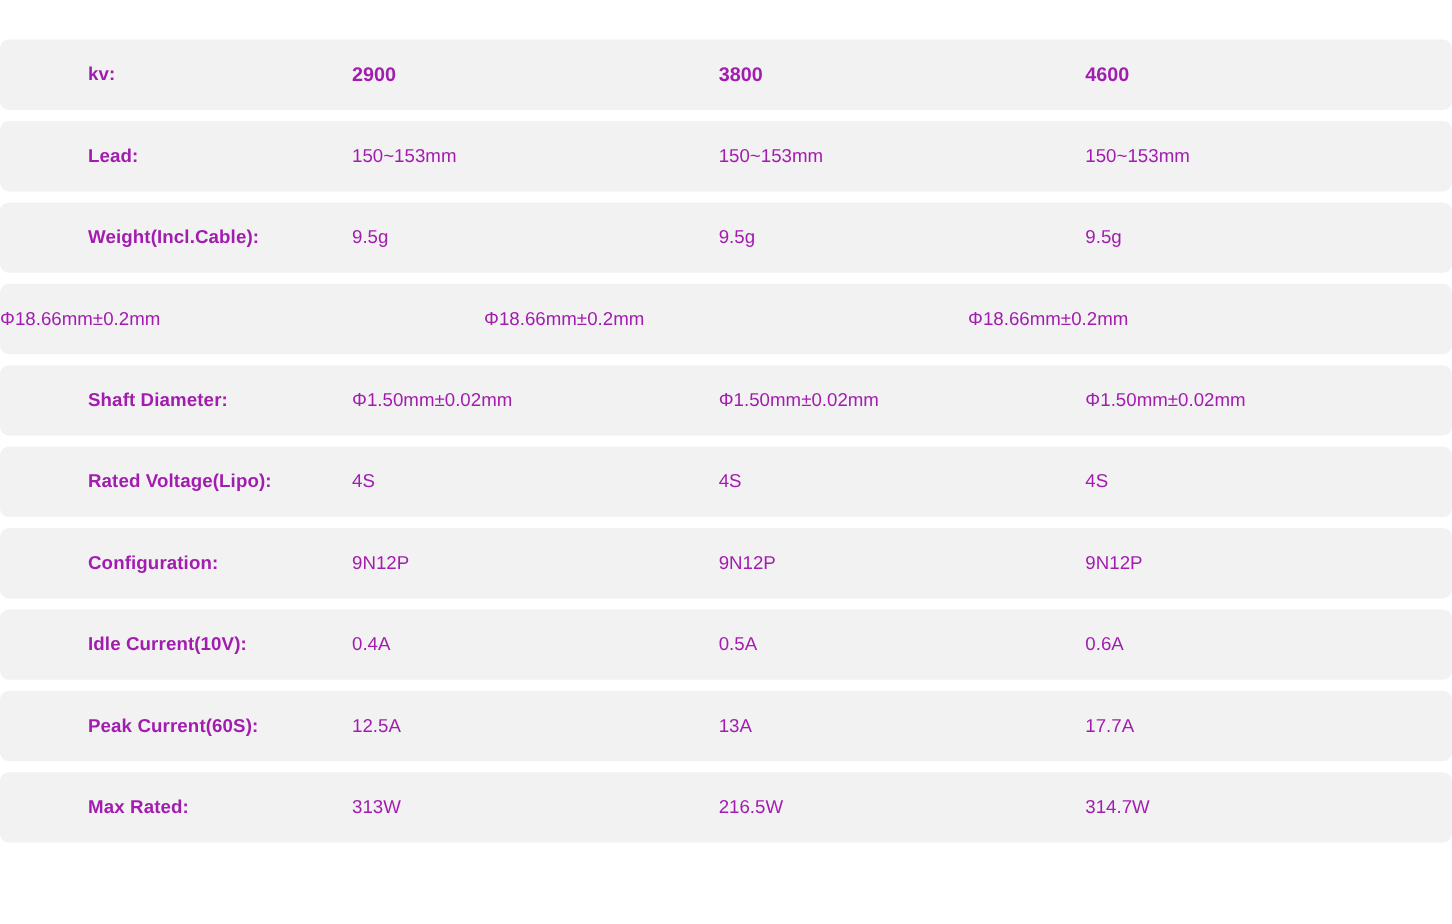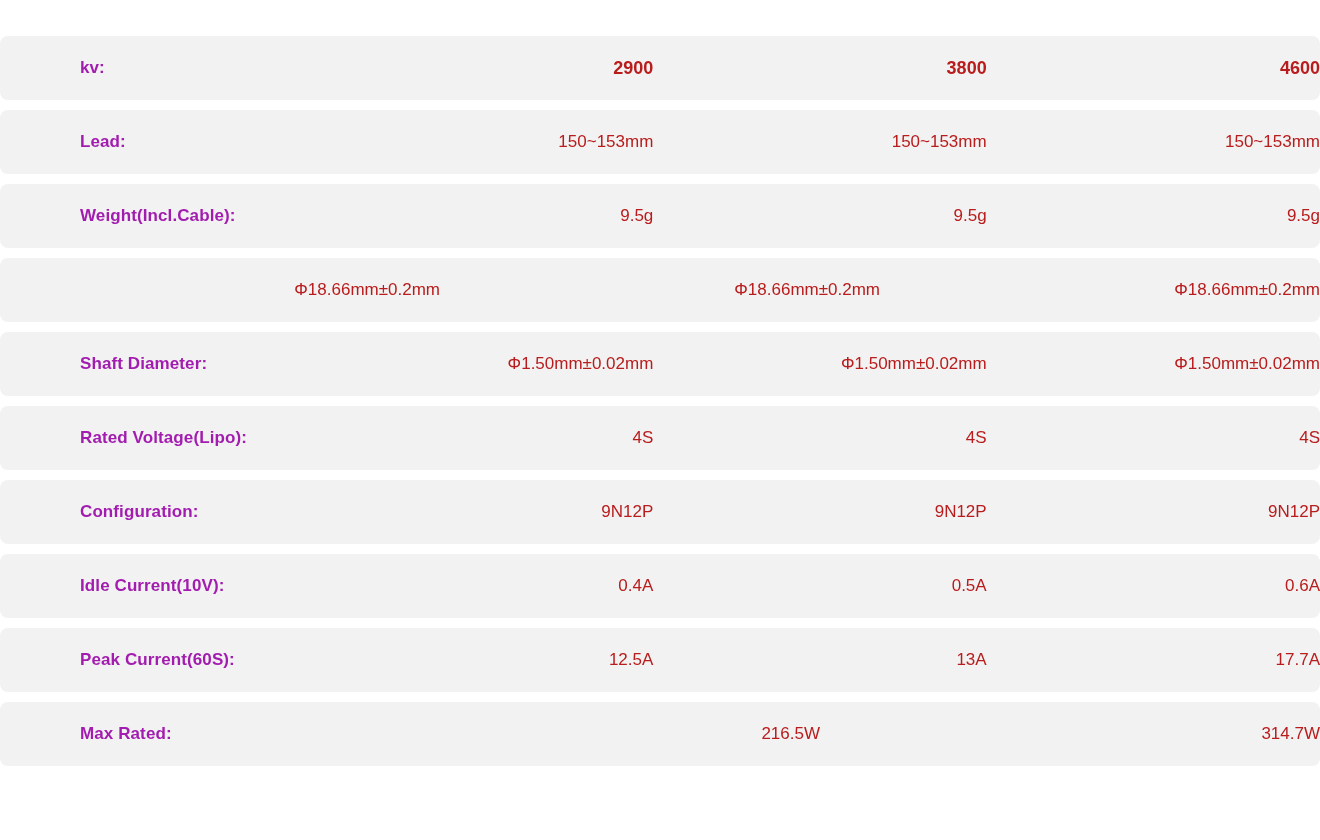--- a/index.html
+++ b/index.html
@@ -39,24 +39,24 @@
     text-align: left;
     font-size: 17px;
     font-weight: 700;
     color: #a21caf;
     letter-spacing: 0.1px;
     white-space: nowrap;
   }
 
   .cell-value {
     flex: 1 1 0;
-    text-align: right;
+    text-align: left;
     font-size: 17px;
     font-weight: 400;
-    color: #b91c1c;
+    color: #a21caf;
     white-space: nowrap;
   }
 
   
   .spec-row.is-header .cell-value {
     font-weight: 700;
     font-size: 18px;
   }
 </style>
 </head>
@@ -111,16 +111,17 @@
       <div class="cell-value">0.6A</div>
     </div>
     <div class="spec-row">
       <div class="cell-label">Peak Current(60S):</div>
       <div class="cell-value">12.5A</div>
       <div class="cell-value">13A</div>
       <div class="cell-value">17.7A</div>
     </div>
     <div class="spec-row">
       <div class="cell-label">Max Rated:</div>
+      <div class="cell-value">313W</div>
       <div class="cell-value">216.5W</div>
       <div class="cell-value">314.7W</div>
     </div>
   </div>
 
 </body></html>

